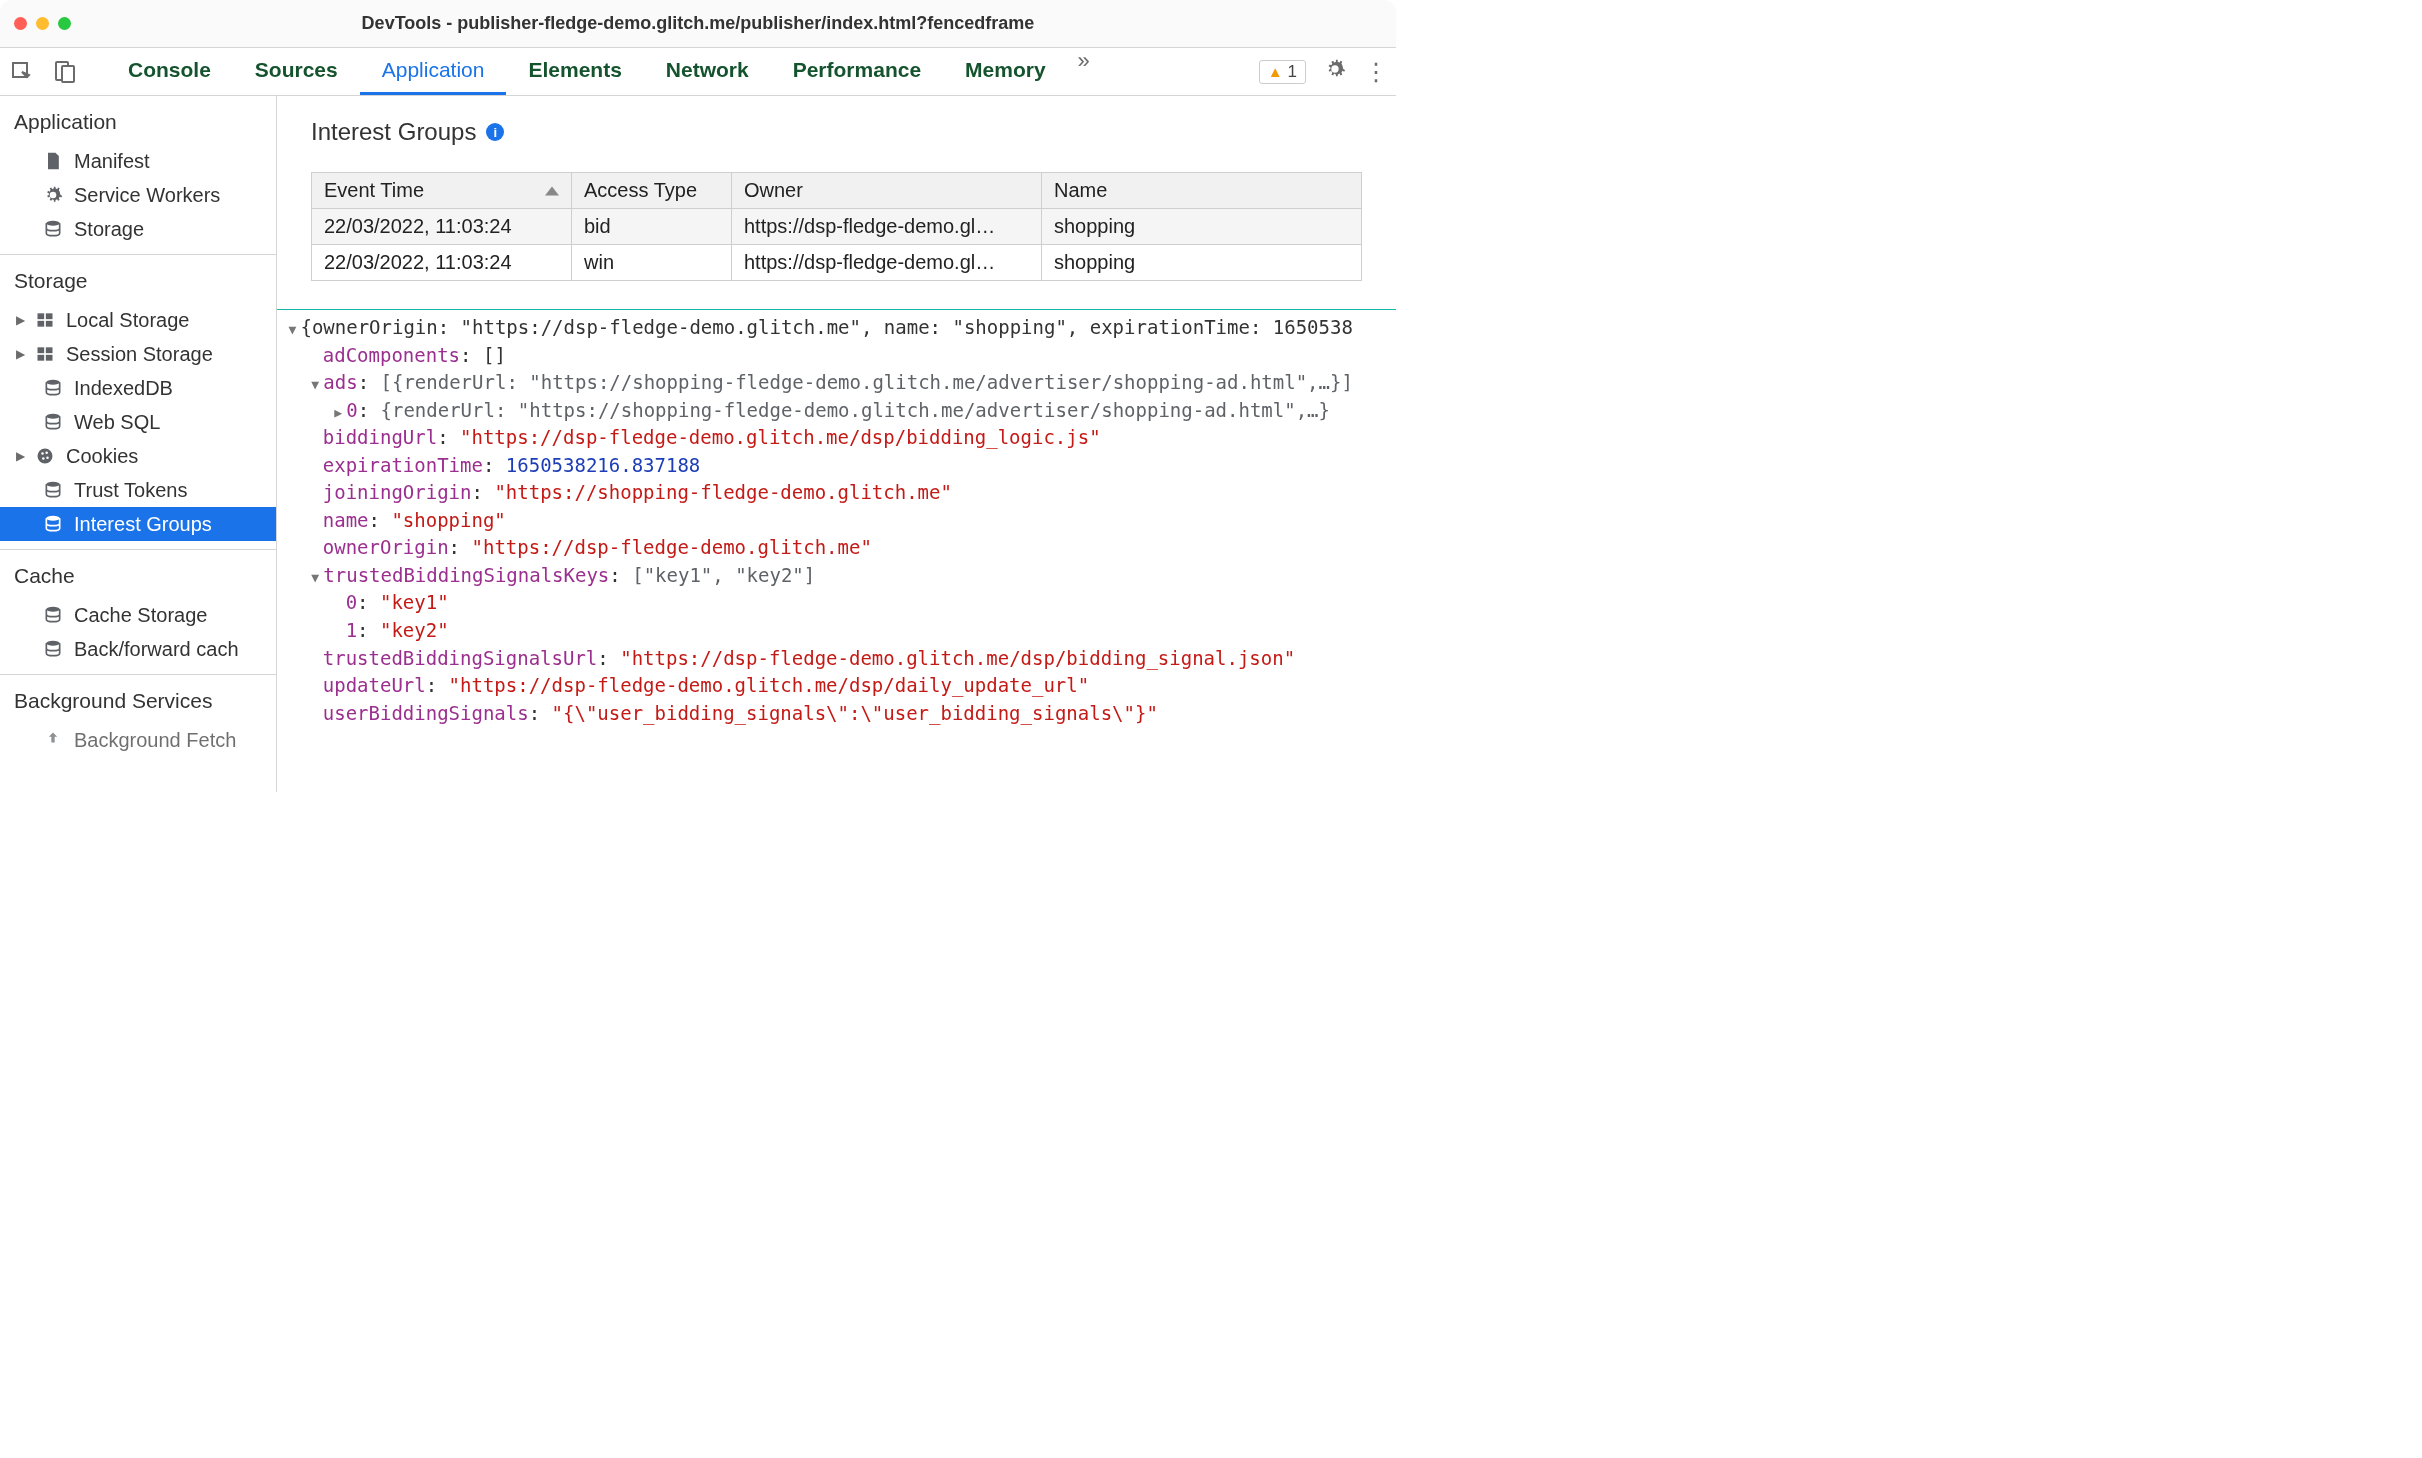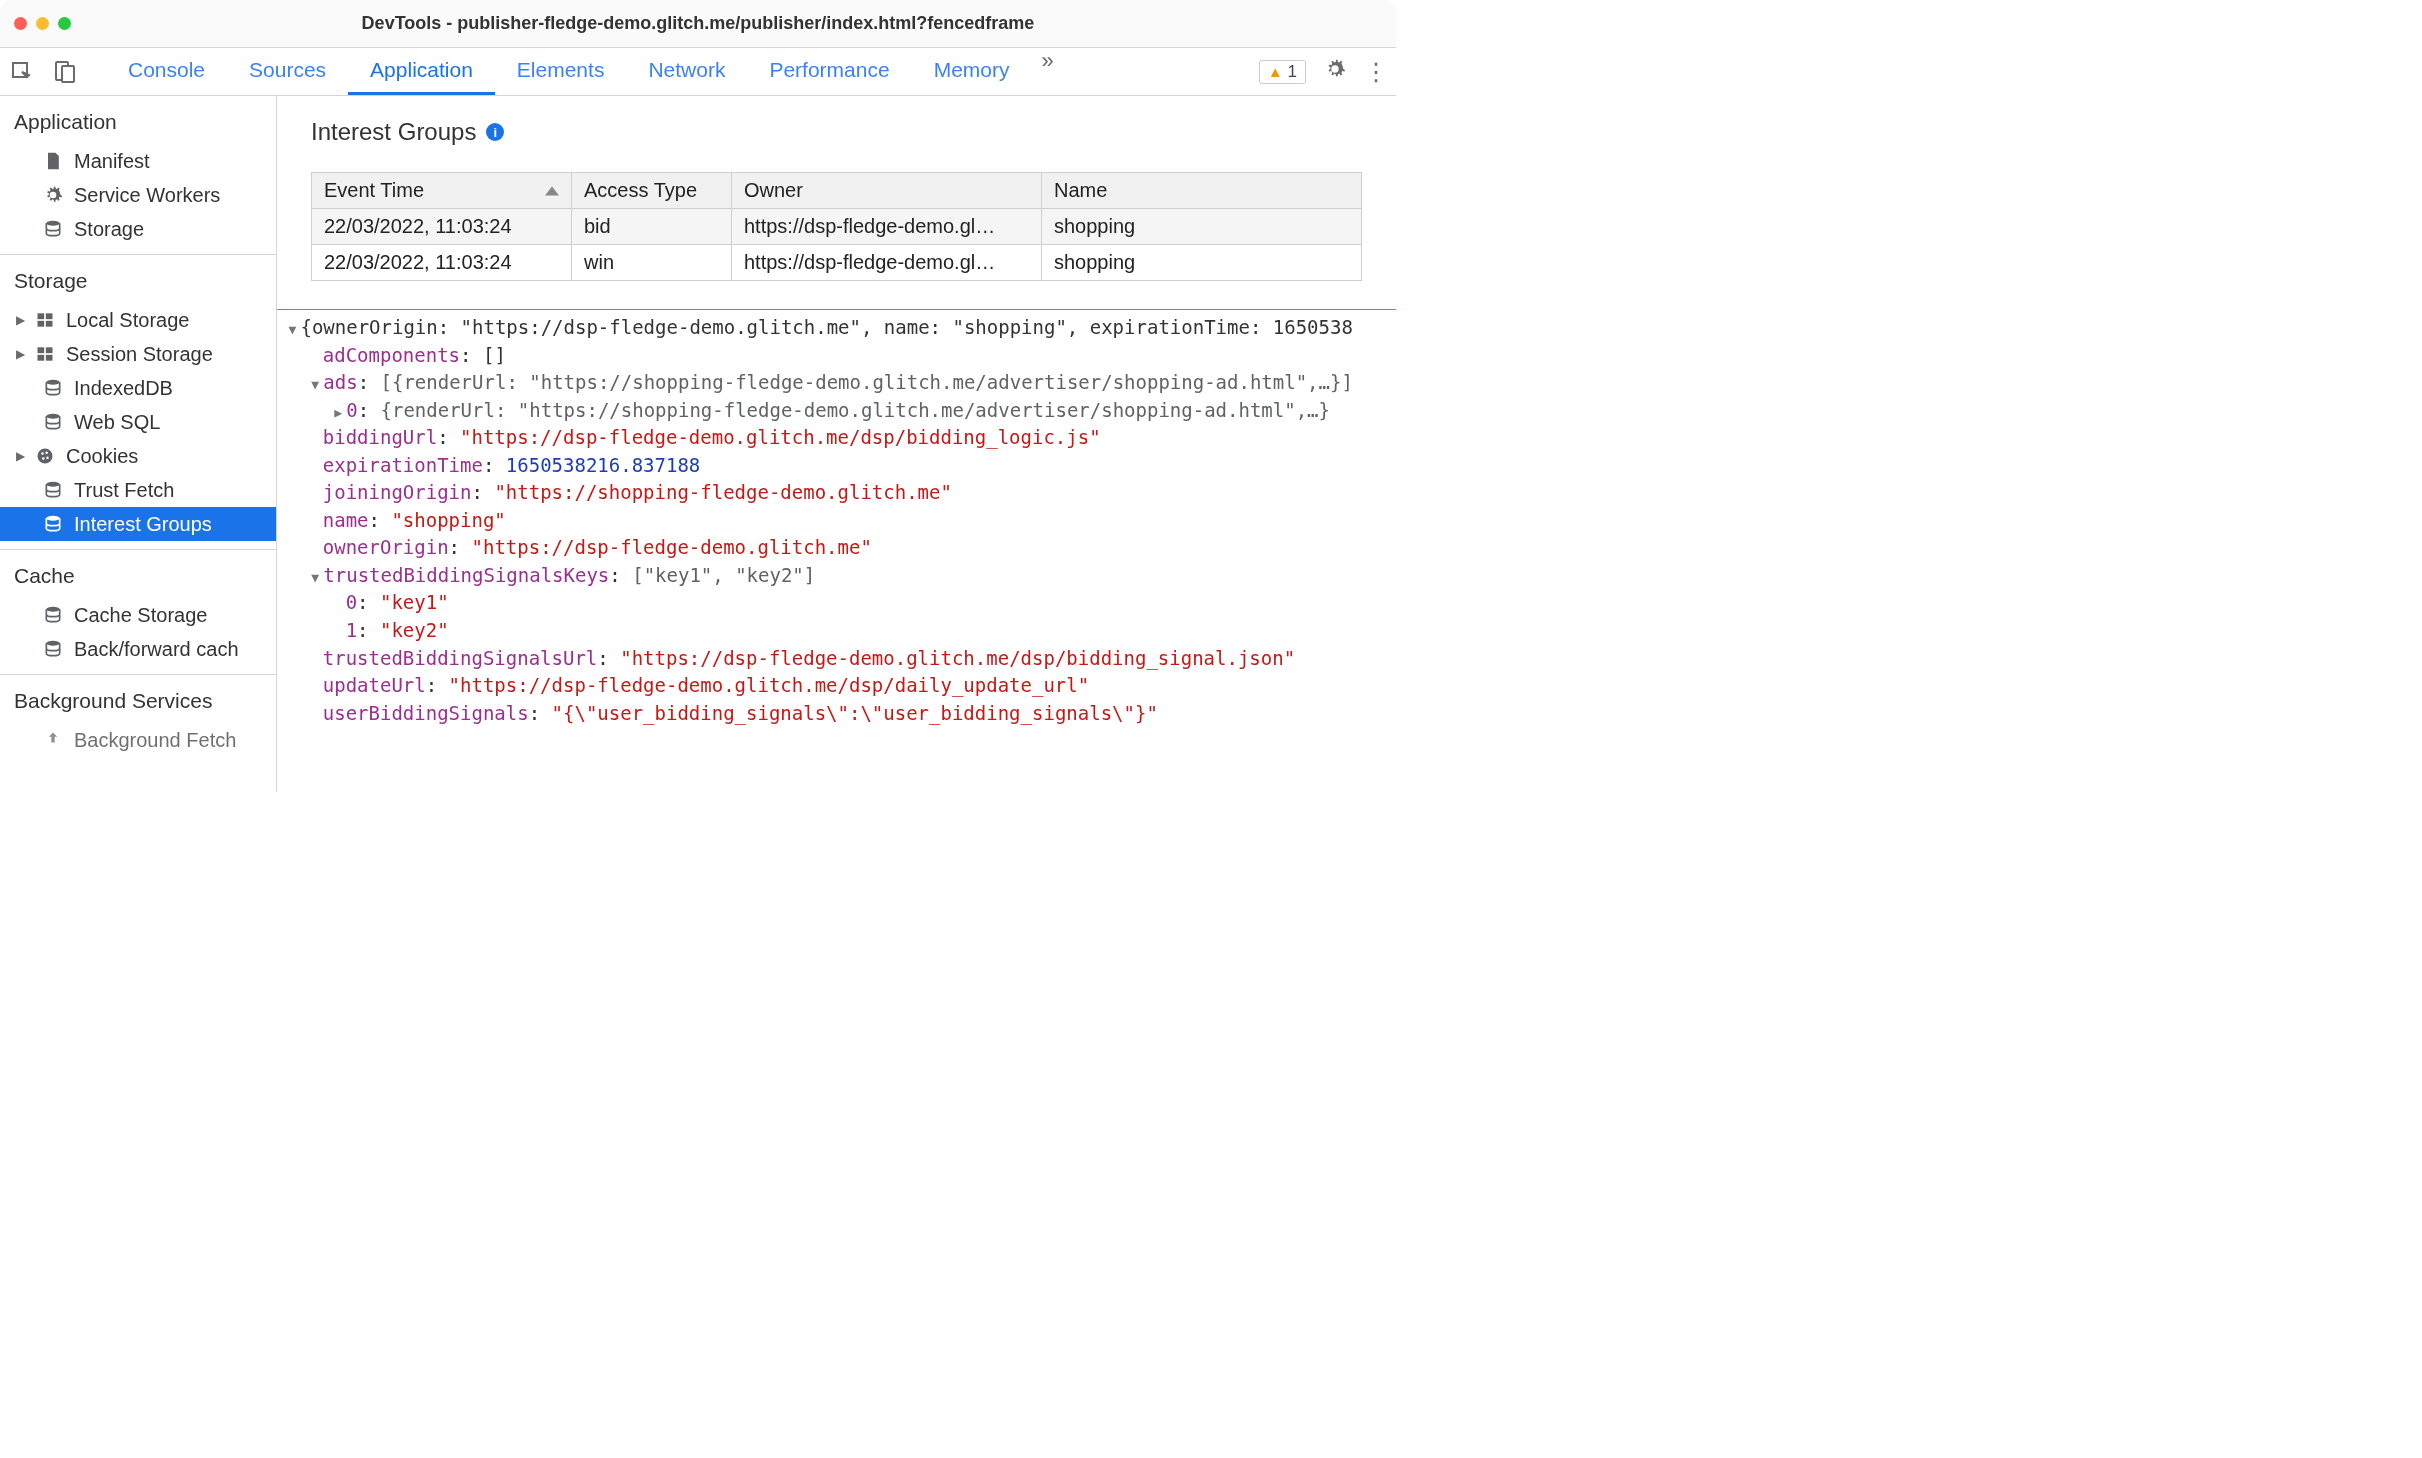--- a/index.html
+++ b/index.html
@@ -41,24 +41,25 @@
   border-bottom: 1px solid #d5d5d5;
   display: flex; align-items: center;
   padding: 0 10px;
 }
 .tb-left { display:flex; align-items:center; gap:18px; padding-right: 30px;}
 .tb-icon { width:24px; height:24px; display:flex; align-items:center; justify-content:center; }
 .tabs { display:flex; gap: 0px; height:100%; align-items:stretch; }
 .tab {
   padding: 0 22px;
   display:flex; align-items:center;
-  color: #3b82f6;
+  color: #14532d;
   font-size: 21px;
   cursor:pointer;
   border-bottom: 3px solid transparent;
+  font-weight: bold;
 }
 .tab.active { color: #1a73e8; border-bottom-color: #1a73e8; font-weight:500;}
 .tb-right { margin-left:auto; display:flex; align-items:center; gap:18px; }
 .warn-badge {
   border:1px solid #ccc; border-radius:3px;
   padding: 1px 8px; display:flex; align-items:center; gap:5px;
   font-size:17px; color:#444;
 }
 .warn-badge .tri { color:#f29900; font-size:15px;}
 .gear, .kebab { color:#6b6b6b; font-size:22px; }
@@ -287,21 +288,21 @@
             </span>
           <span>Cookies</span>
         </div>
         <div class="item nodisc">
           <span class="ic">
               <svg viewBox="0 0 24 24">
                 <ellipse cx="12" cy="5" rx="8" ry="3"></ellipse>
                 <path d="M4 5v6c0 1.7 3.6 3 8 3s8-1.3 8-3V5M4 11v6c0 1.7 3.6 3 8 3s8-1.3 8-3v-6" fill="none" stroke="#5f6368" stroke-width="2"></path>
               </svg>
             </span>
-          <span>Trust Fetch</span>
+          <span>Trust Tokens</span>
         </div>
         <div class="item nodisc sel">
           <span class="ic">
               <svg viewBox="0 0 24 24" fill="#fff">
                 <ellipse cx="12" cy="5" rx="8" ry="3"></ellipse>
                 <path d="M4 5v6c0 1.7 3.6 3 8 3s8-1.3 8-3V5M4 11v6c0 1.7 3.6 3 8 3s8-1.3 8-3v-6" fill="none" stroke="#fff" stroke-width="2"></path>
               </svg>
             </span>
           <span>Interest Groups</span>
         </div>

